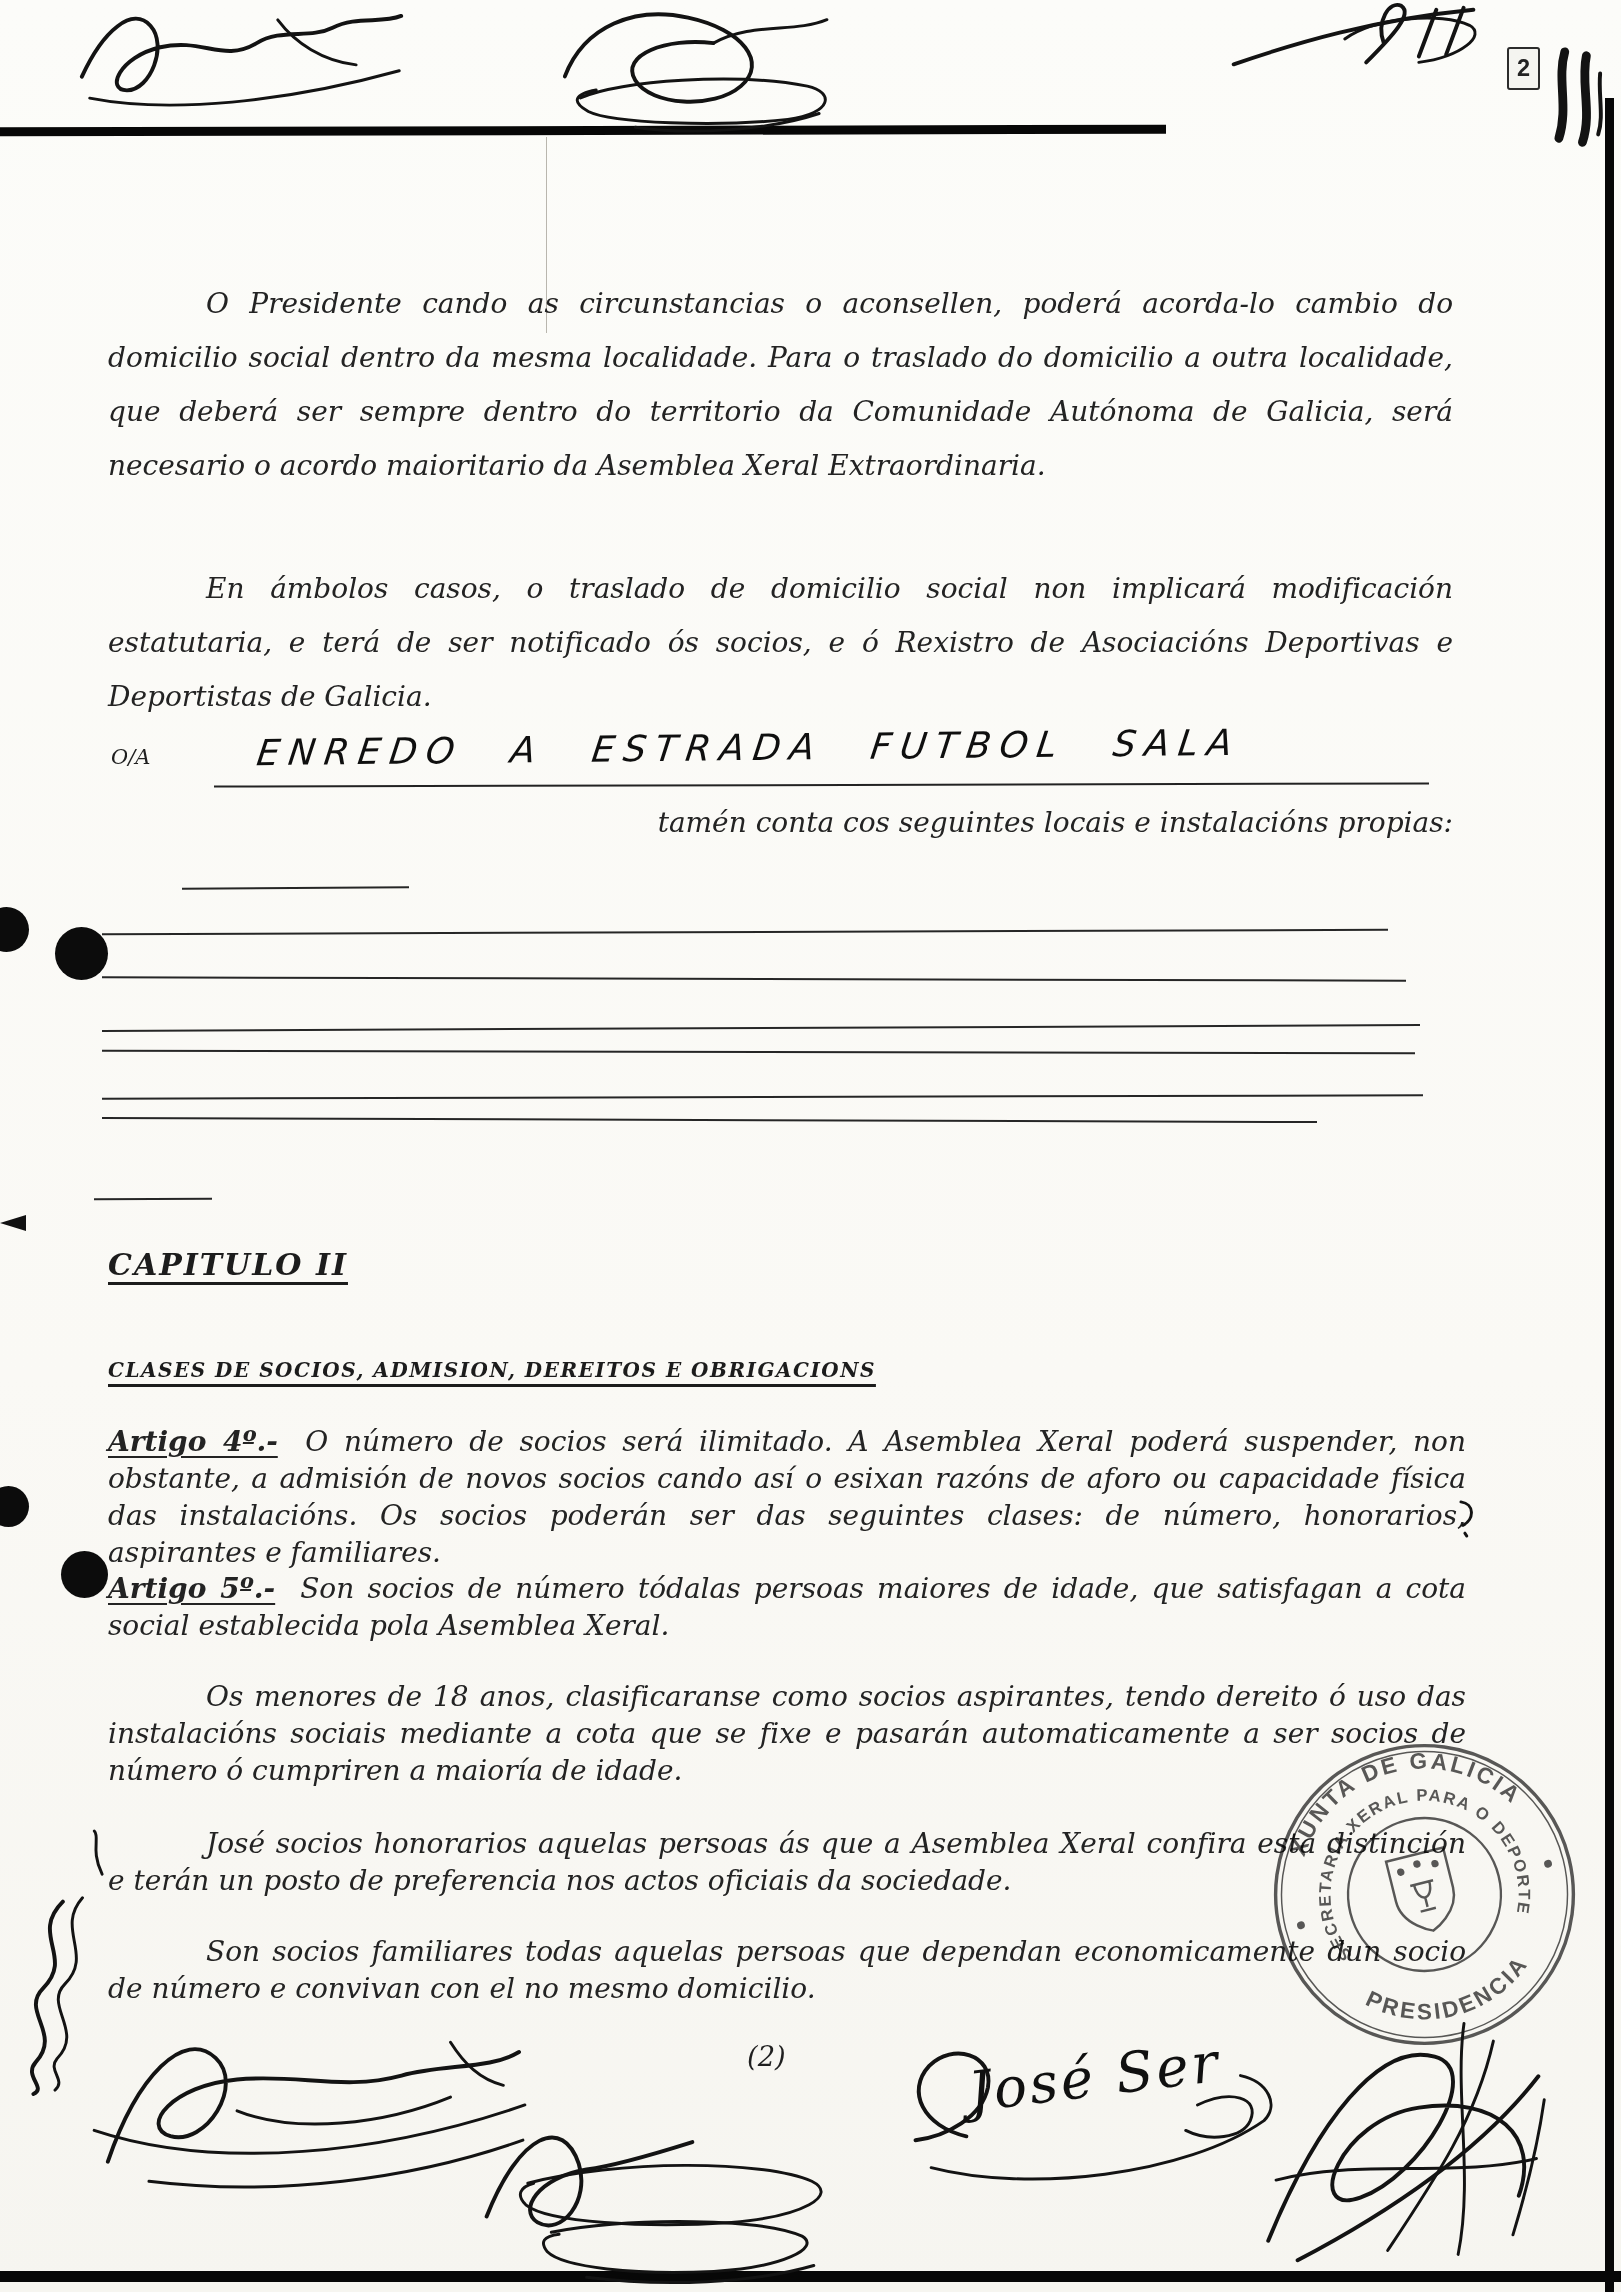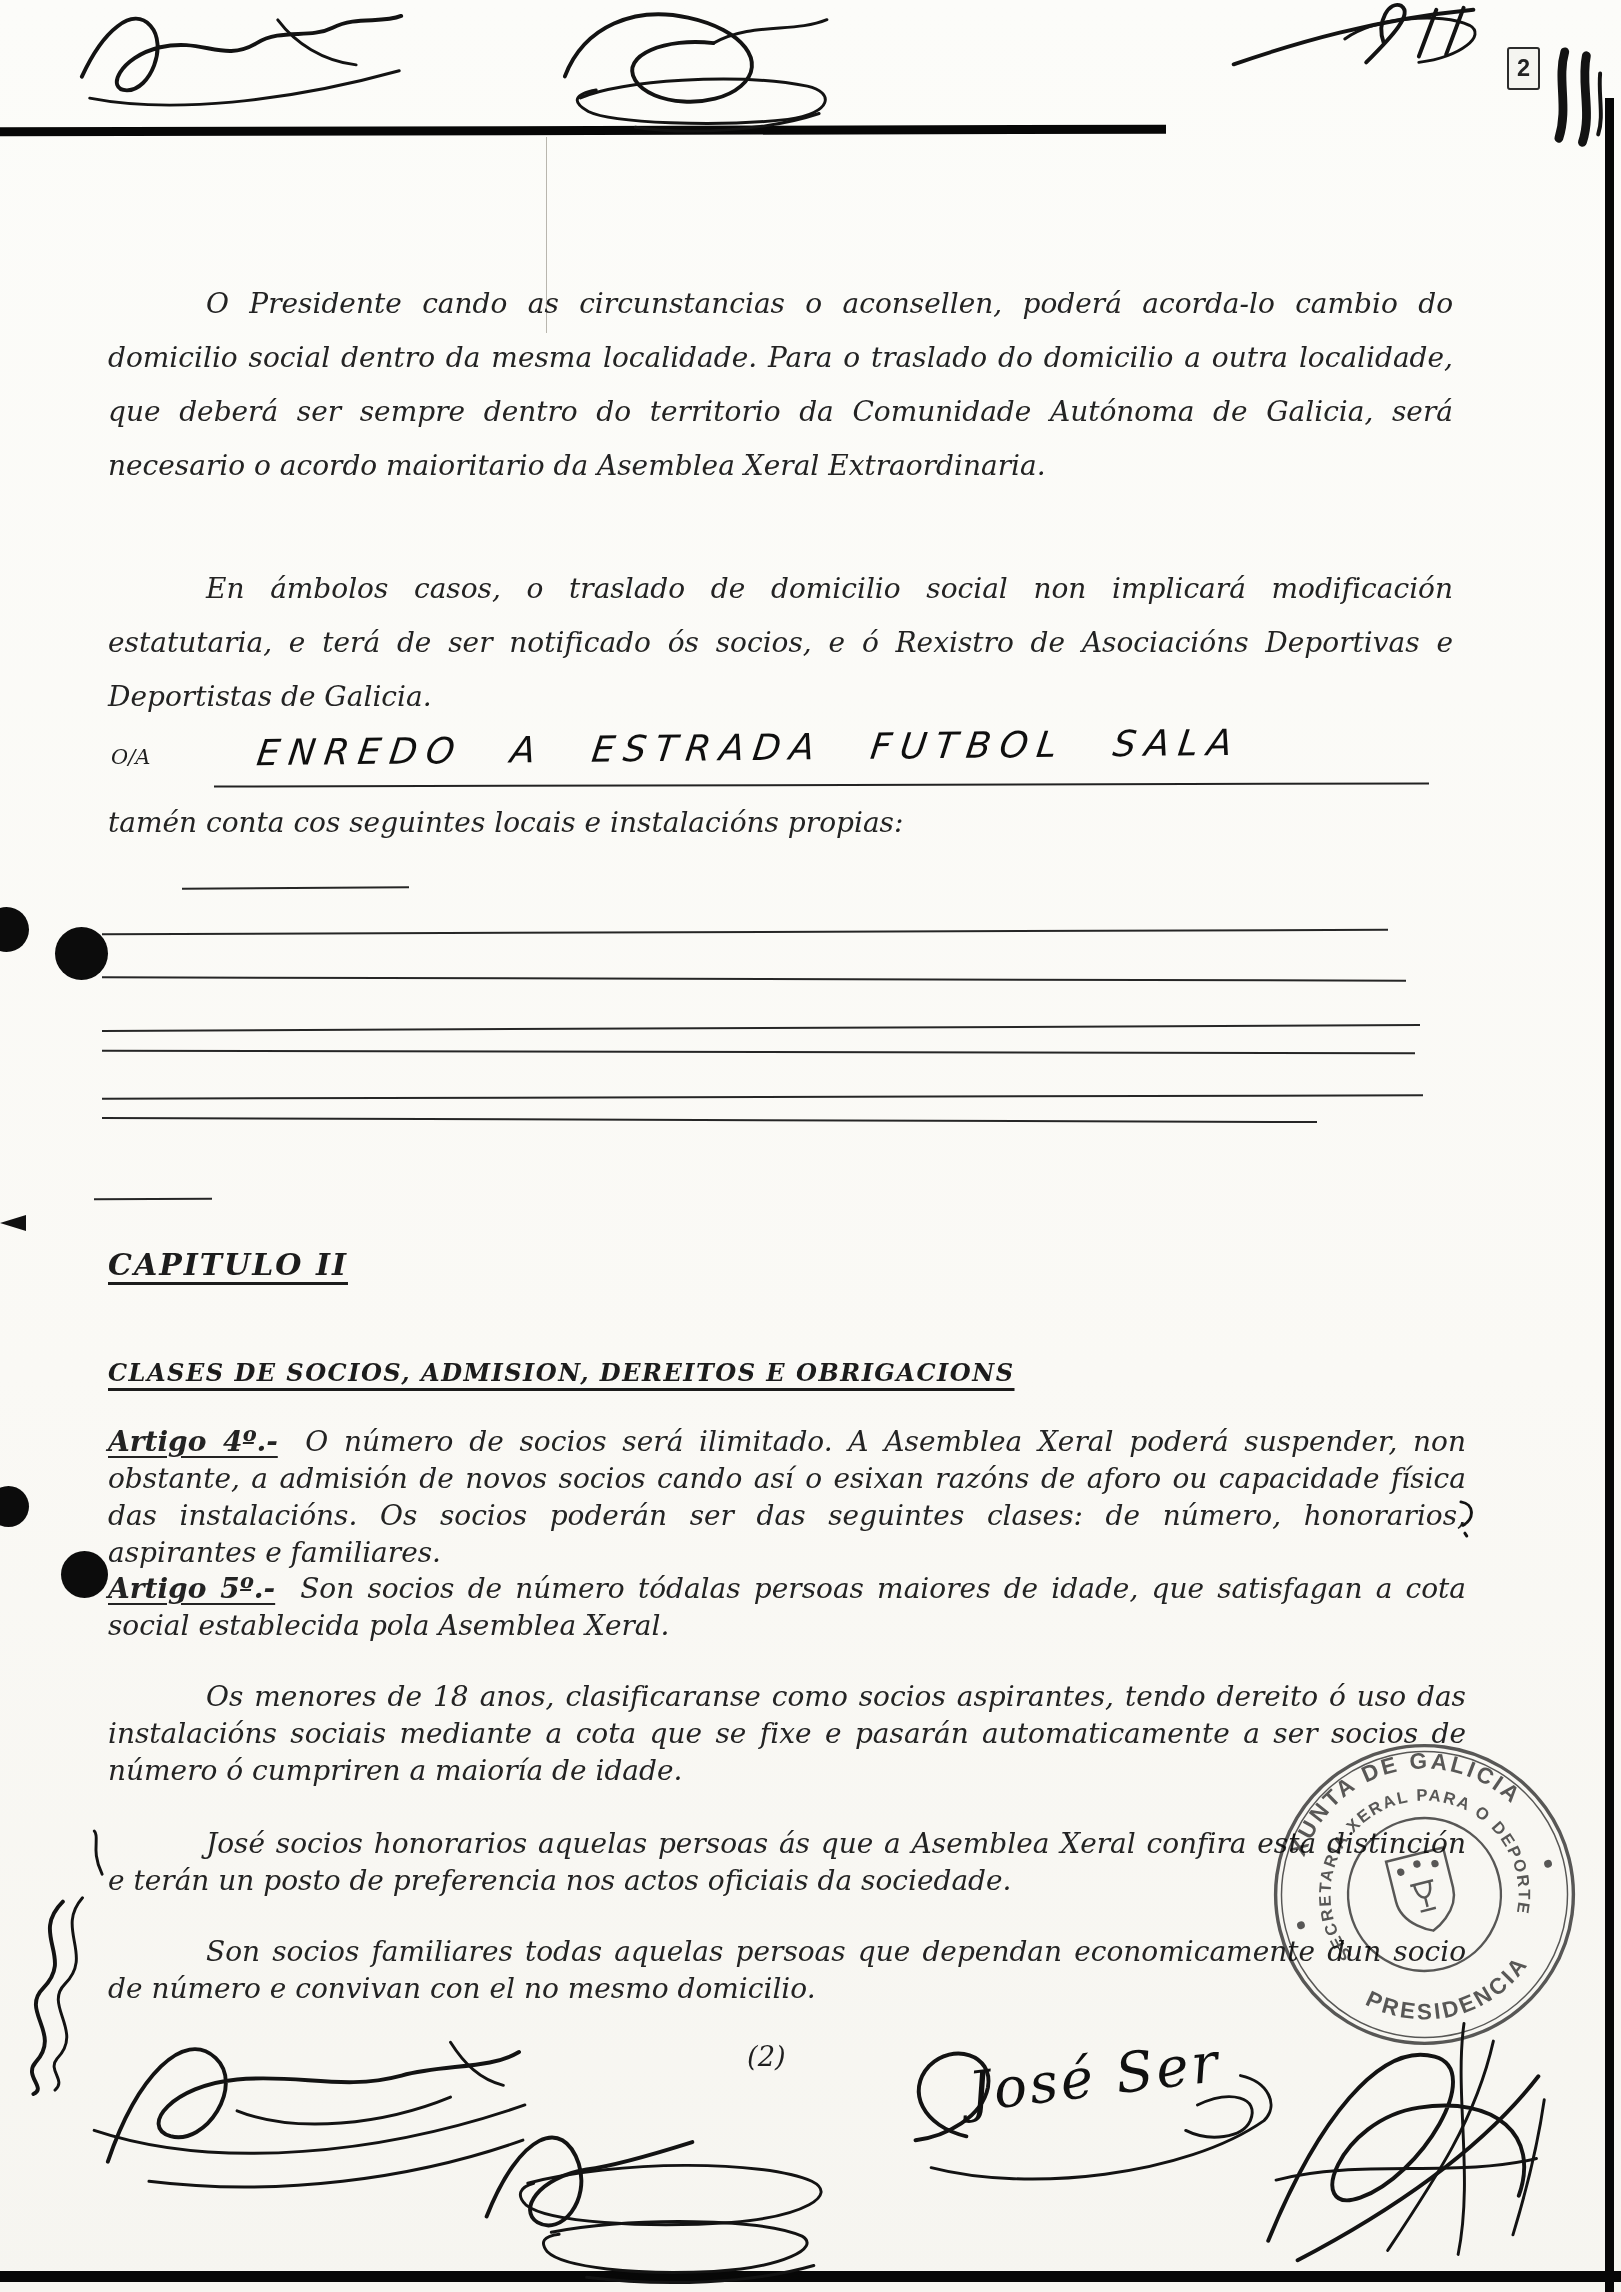--- a/index.html
+++ b/index.html
@@ -47,21 +47,21 @@
     font-style: italic;
   }
   .chapter {
     position: absolute; margin: 0; left: 108px; top: 1247px; width: 1351px;
     text-align: left; font-style: italic; font-weight: bold; font-size: 30px;
     letter-spacing: 2px; text-decoration: underline; text-decoration-thickness: 2.5px;
     text-underline-offset: 6.9px; color: #1c1c1c;
   }
   .section {
     position: absolute; margin: 0; left: 108px; top: 1358px;
-    font-style: italic; font-weight: bold; font-size: 24px; letter-spacing: 1.5px;
+    font-style: italic; font-weight: bold; font-size: 20px; letter-spacing: 1.5px;
     text-decoration: underline; text-decoration-thickness: 2.5px; text-underline-offset: 6.9px;
     color: #1c1c1c;
   }
   
   .oa-label { position: absolute; left: 111px; top: 745px; font-style: italic; font-size: 21px; }
   .oa-line  { position: absolute; left: 214px; top: 784px; width: 1215px; border-bottom: 2.5px solid #222; transform: rotate(-0.15deg); }
   .handwritten {
     position: absolute; left: 257px; top: 727px;
     font-family: "DejaVu Sans", sans-serif; font-style: italic; font-size: 36px;
     letter-spacing: 8.8px; word-spacing: 27.4px; color: #0f0f0f;
@@ -140,21 +140,21 @@
   </svg>
 
   <p class="txt indent" style="left:108px; top:562px; width:1345px;">En ámbolos casos, o traslado de domicilio social non implicará modificación estatutaria, e terá de ser notificado ós socios, e ó Rexistro de Asociacións Deportivas e Deportistas de Galicia.</p>
 
   <p class="txt indent" style="left:108px; top:277px; width:1345px;">O Presidente cando as circunstancias o aconsellen, poderá acorda-lo cambio do domicilio social dentro da mesma localidade. Para o traslado do domicilio a outra localidade, que deberá ser sempre dentro do territorio da Comunidade Autónoma de Galicia, será necesario o acordo maioritario da Asemblea Xeral Extraordinaria.</p>
 
   <span class="oa-label">O/A</span>
   <div class="oa-line"></div>
   <div class="handwritten">ENREDO A ESTRADA FUTBOL SALA</div>
 
-  <p class="txt" style="left:108px; top:796px; width:1345px; text-align:left;">tamén conta cos seguintes locais e instalacións propias:</p>
+  <p class="txt" style="left:108px; top:796px; width:1345px; text-align:right;">tamén conta cos seguintes locais e instalacións propias:</p>
 
   <div class="blank-line" style="left:182px; top:887px; width:227px; transform:rotate(-0.4deg);"></div>
   <div class="blank-line" style="left:102px; top:931px; width:1286px; transform:rotate(-0.2deg);"></div>
   <div class="blank-line" style="left:102px; top:978px; width:1304px; transform:rotate(0.15deg);"></div>
   <div class="blank-line" style="left:102px; top:1027px; width:1318px; transform:rotate(-0.25deg);"></div>
   <div class="blank-line" style="left:102px; top:1051px; width:1313px; transform:rotate(0.1deg);"></div>
   <div class="blank-line" style="left:102px; top:1096px; width:1321px; transform:rotate(-0.15deg);"></div>
   <div class="blank-line" style="left:102px; top:1119px; width:1215px; transform:rotate(0.2deg);"></div>
   <div class="blank-line" style="left:94px; top:1198px; width:118px; transform:rotate(-0.3deg);"></div>
 

